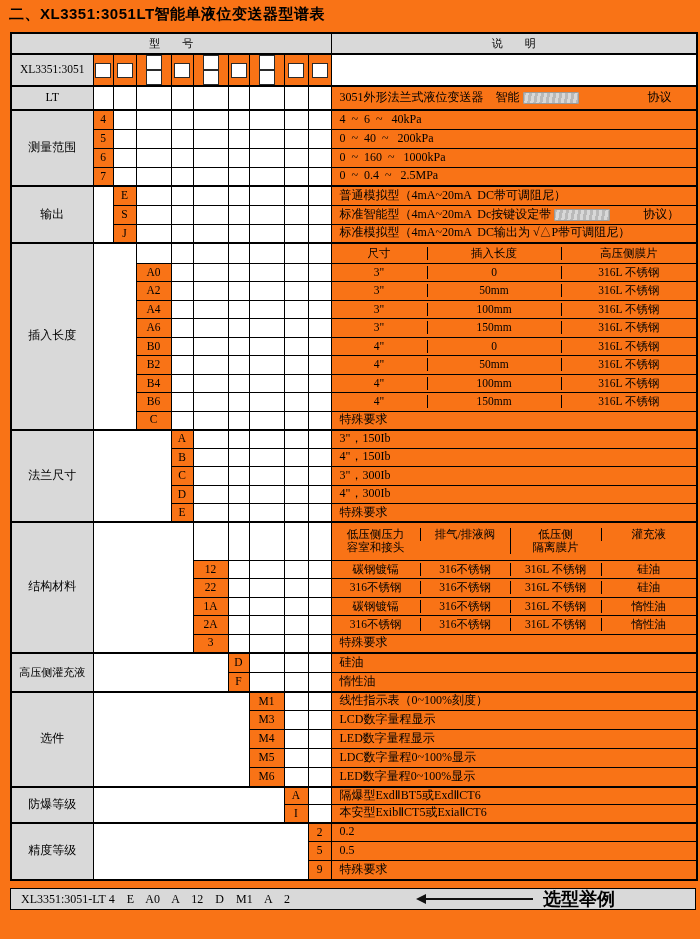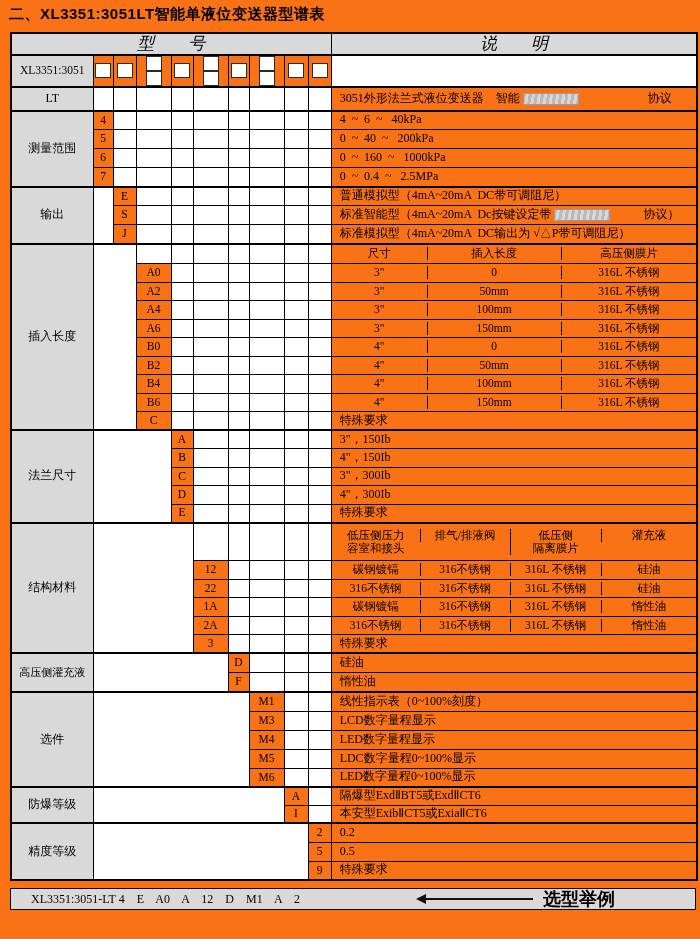--- a/index.html
+++ b/index.html
@@ -5,21 +5,21 @@
   html,body{margin:0;padding:0;background:#fff;}
   .page{position:relative;width:700px;height:939px;background:#f97316;color:#000;
         font-family:"Liberation Serif",serif;overflow:hidden;padding-left:46px;}
   .title{position:absolute;left:9px;top:5px;font-family:"Liberation Sans",sans-serif;
          font-weight:bold;font-size:15px;letter-spacing:0.5px;}
   table.spec{position:absolute;left:10px;top:32px;width:686px;border-collapse:collapse;
              table-layout:fixed;border:2px solid #000;}
   td{border:1px solid #000;padding:0;font-size:12px;vertical-align:middle;overflow:hidden;line-height:1.15;}
   tr.ts>td{border-top:2px solid #000;}
   td.l{background:#d9d9d9;text-align:center;}
-  td.hd{white-space:pre;font-size:17px;font-style:italic;}
+  td.hd{white-space:pre;font-size:11px;}
   td.c{text-align:center;font-size:11.5px;white-space:pre;}
   td.d{padding-left:8px;text-align:left;white-space:pre;}
   td.e{background:#fff;}
   td.p0{padding:0;}
   .sub{display:flex;height:100%;align-items:flex-start;}
   .sc{display:flex;align-items:center;justify-content:center;text-align:center;
       border-left:1px solid #000;white-space:pre-line;font-size:11.5px;}
   .sc:first-child{border-left:none;}
   .s3 .sc:nth-child(1){width:95px;}
   .s3 .sc:nth-child(2){width:133px;}
@@ -33,21 +33,21 @@
   .bx{display:inline-block;width:14px;height:13px;border:1.6px solid #2a2a2a;background:#fff;
       vertical-align:middle;margin:0 1px;}
   .cbx{text-align:center;}
   .redact{display:inline-block;vertical-align:middle;width:56px;height:12px;margin:0 3px;
       border-radius:2px;background:repeating-linear-gradient(100deg,#b9b9b9 0 3px,#d8d8d8 3px 6px);
       box-shadow:inset 0 0 0 1px #9a9a9a;}
   .far{margin-left:66px;}
   .mid{margin-left:30px;text-align:right;}
   .bar{position:absolute;left:10px;top:888px;width:684px;height:20px;background:#d9d9d9;
        border:1px solid #000;display:flex;align-items:center;font-size:12px;}
-  .bar .model{white-space:pre;margin-left:20px;}
+  .bar .model{white-space:pre;margin-left:10px;}
   .arrowline{position:relative;width:115px;height:2px;background:#111;margin-left:auto;}
   .arrowline::before{content:"";position:absolute;left:-2px;top:-4.5px;width:0;height:0;
        border:5px solid transparent;border-right:10px solid #111;border-left:none;}
   .bar .exlabel{font-family:"Liberation Sans",sans-serif;font-weight:bold;font-size:18px;
        margin-left:10px;margin-right:80px;}
   .note{position:absolute;left:17px;top:917px;font-family:"Liberation Sans",sans-serif;
         font-weight:bold;font-size:12.5px;}
 </style>
 </head>
 <body>

